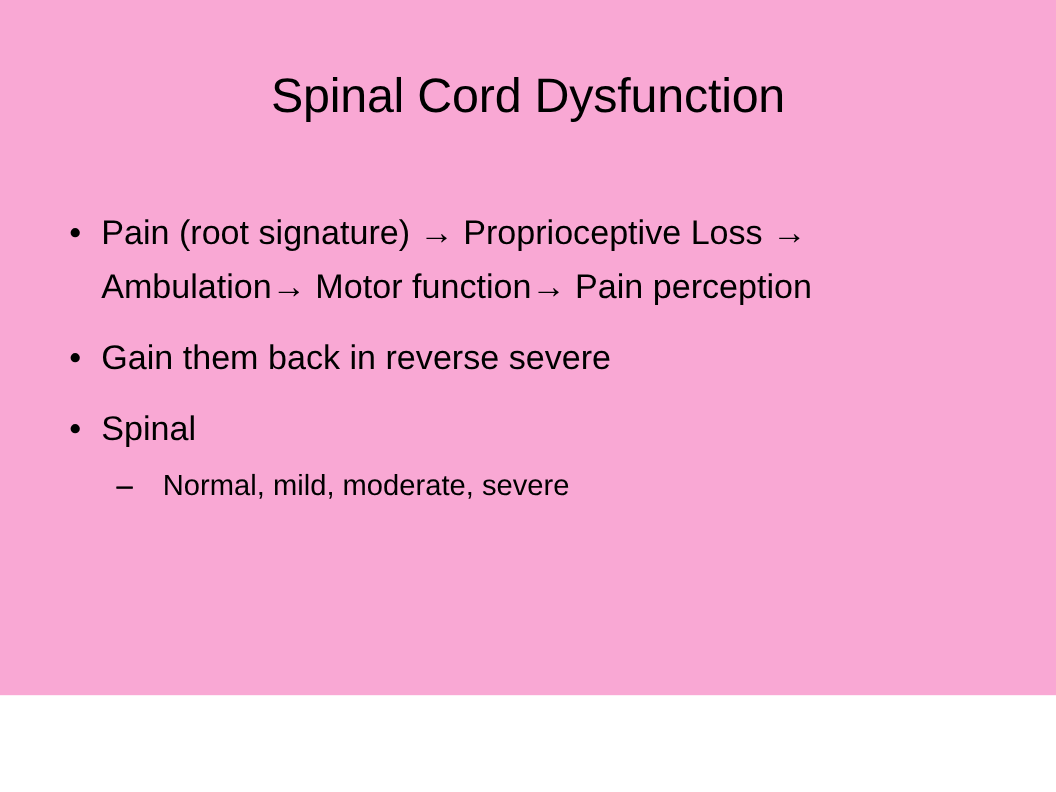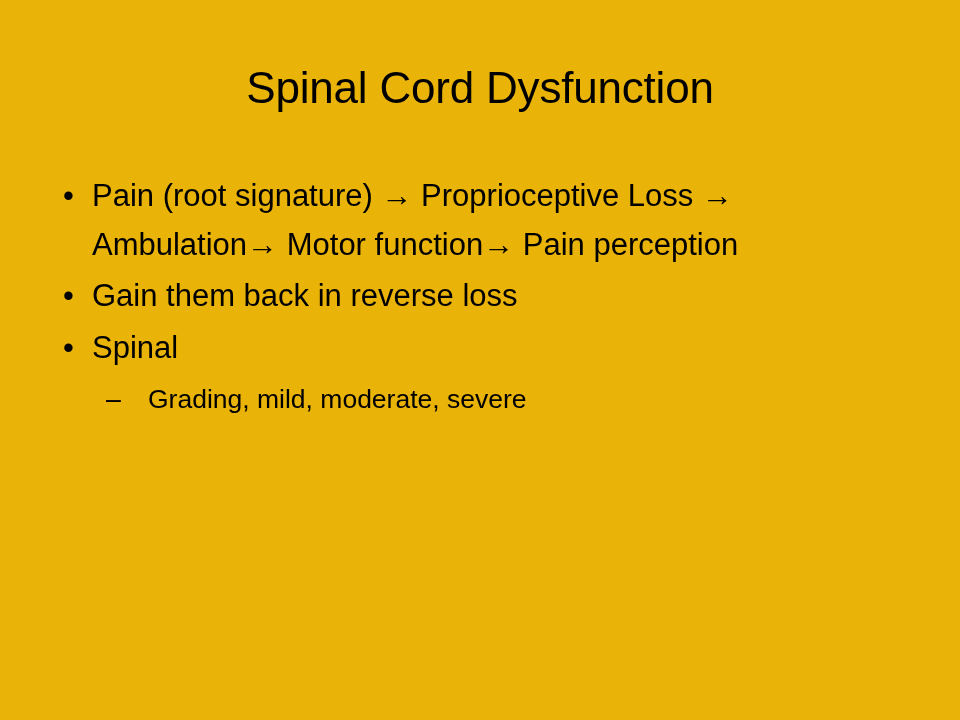--- a/index.html
+++ b/index.html
@@ -10,22 +10,22 @@
     width: 960px;
     height: 720px;
     background: #ffffff;
     font-family: "Liberation Sans", sans-serif;
     color: #000000;
     overflow: hidden;
   }
   #slide {
     position: relative;
     width: 960px;
-    height: 720px;
-    background: #eab308;
+    height: 632px;
+    background: #f9a8d4;
   }
 
   
   #slide-title {
     position: absolute;
     left: 0;
     top: 62px;
     width: 960px;
     text-align: center;
     font-size: 44px;
@@ -63,20 +63,21 @@
     left: 7px;
     top: 0;
     width: 20px;
     font-size: 31px;
     line-height: 48.5px;
     text-align: left;
     color: #000000;
   }
   li.l1 > .l1-text {
     display: block;
+    margin-top: 16px;
   }
 
   ul.level2 {
     list-style: none;
     margin: 2px 0 0 0;
     padding: 0;
   }
   li.l2 {
     position: relative;
     padding-left: 42px;
@@ -112,34 +113,34 @@
   <div id="slide-body">
     <ul class="level1">
 
       <li class="l1">
         <span class="bullet-dot">•</span>
         <span class="l1-text">Pain (root signature) → Proprioceptive Loss → Ambulation→ Motor function→ Pain perception</span>
       </li>
 
       <li class="l1">
         <span class="bullet-dot">•</span>
-        <span class="l1-text">Gain them back in reverse loss</span>
+        <span class="l1-text">Gain them back in reverse severe</span>
       </li>
 
       <li class="l1">
         <span class="bullet-dot">•</span>
         <span class="l1-text">Spinal</span>
 
         <ul class="level2">
           <li class="l2 wrap-narrow">
             <span class="bullet-dash">–</span>
           </li>
           <li class="l2">
             <span class="bullet-dash">–</span>
-            <span class="l2-text">Grading, mild, moderate, severe</span>
+            <span class="l2-text">Normal, mild, moderate, severe</span>
           </li>
         </ul>
       </li>
 
     </ul>
   </div>
 
 </div>
 
 </body></html>

